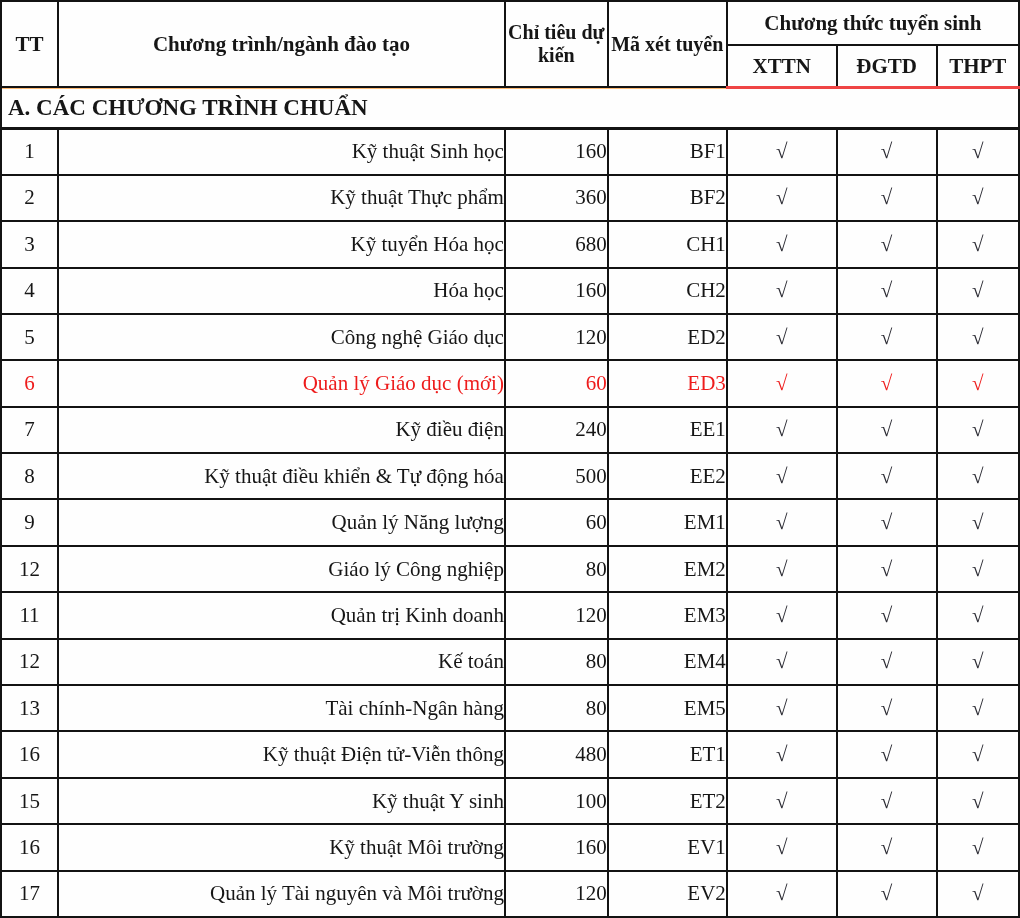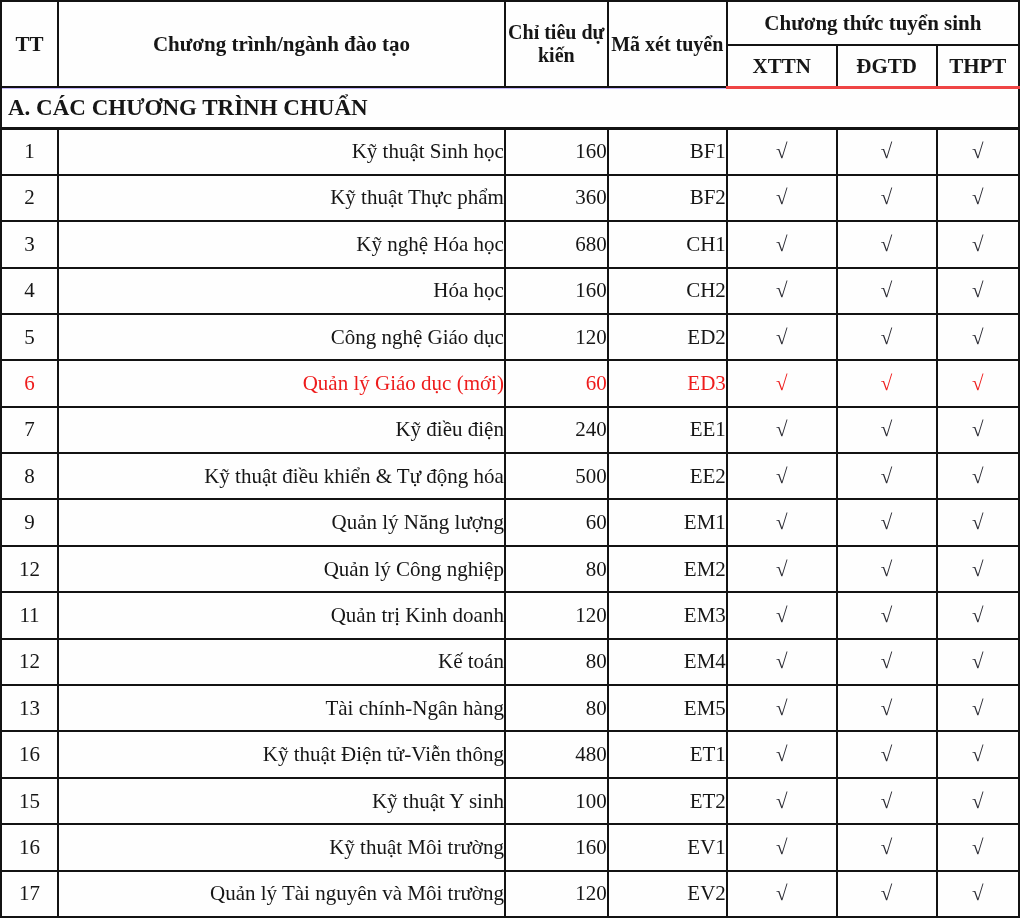--- a/index.html
+++ b/index.html
@@ -5,21 +5,21 @@
   html, body {
     margin: 0;
     padding: 0;
     background: #ffffff;
     font-family: "Liberation Serif", "DejaVu Serif", serif;
   }
   .page {
     width: 1020px;
     height: 918px;
     box-sizing: border-box;
-    background: #c4b5fd;
+    background: #fdba74;
   }
   table.adm {
     width: 1020px;
     height: 918px;
     border-collapse: collapse;
     table-layout: fixed;
     color: #161616;
   }
   table.adm th, table.adm td {
     border: 2px solid #131313;
@@ -109,21 +109,21 @@
           <td class="c-tt">2</td>
           <td class="c-prog">Kỹ thuật Thực phẩm</td>
           <td class="c-quota">360</td>
           <td class="c-code">BF2</td>
           <td class="c-check">√</td>
           <td class="c-check">√</td>
           <td class="c-check">√</td>
         </tr>
         <tr class="data">
           <td class="c-tt">3</td>
-          <td class="c-prog">Kỹ nghệ Hóa học</td>
+          <td class="c-prog">Kỹ tuyển Hóa học</td>
           <td class="c-quota">680</td>
           <td class="c-code">CH1</td>
           <td class="c-check">√</td>
           <td class="c-check">√</td>
           <td class="c-check">√</td>
         </tr>
         <tr class="data">
           <td class="c-tt">4</td>
           <td class="c-prog">Hóa học</td>
           <td class="c-quota">160</td>
@@ -172,21 +172,21 @@
           <td class="c-tt">9</td>
           <td class="c-prog">Quản lý Năng lượng</td>
           <td class="c-quota">60</td>
           <td class="c-code">EM1</td>
           <td class="c-check">√</td>
           <td class="c-check">√</td>
           <td class="c-check">√</td>
         </tr>
         <tr class="data">
           <td class="c-tt">12</td>
-          <td class="c-prog">Quản lý Công nghiệp</td>
+          <td class="c-prog">Giáo lý Công nghiệp</td>
           <td class="c-quota">80</td>
           <td class="c-code">EM2</td>
           <td class="c-check">√</td>
           <td class="c-check">√</td>
           <td class="c-check">√</td>
         </tr>
         <tr class="data">
           <td class="c-tt">11</td>
           <td class="c-prog">Quản trị Kinh doanh</td>
           <td class="c-quota">120</td>

